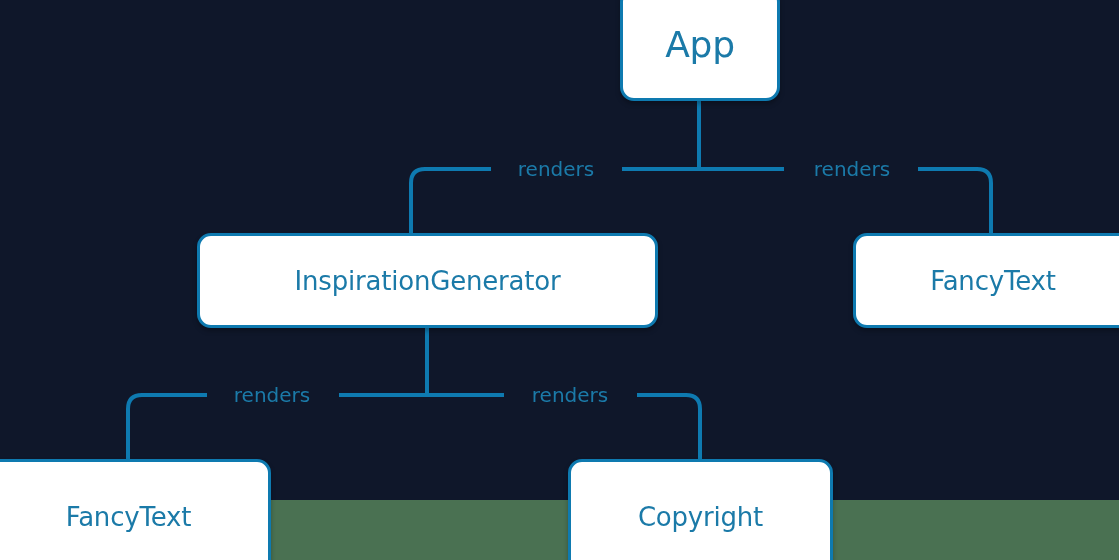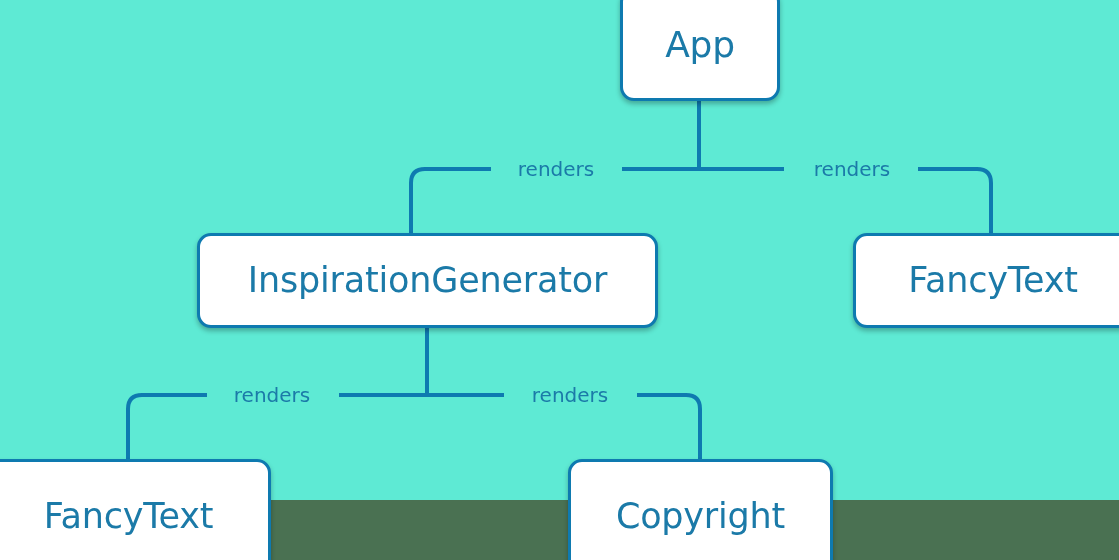--- a/index.html
+++ b/index.html
@@ -10,21 +10,21 @@
     width: 1119px;
     height: 560px;
     background: #4a7152;
     font-family: "DejaVu Sans", "Liberation Sans", sans-serif;
     overflow: hidden;
   }
   #diagram-root {
     position: relative;
     width: 1119px;
     height: 500px;
-    background: #5eead4;
+    background: #0f172a;
   }
   .edge-layer {
     position: absolute;
     left: 0;
     top: 0;
     width: 1119px;
     height: 560px;
     pointer-events: none;
   }
   .node {
@@ -33,21 +33,21 @@
     background: #ffffff;
     border: 3px solid #0e7ab0;
     border-radius: 14px;
     box-shadow: 0 3px 5px rgba(0,0,0,0.28);
     display: flex;
     align-items: center;
     justify-content: center;
   }
   .node-label {
     color: #1b7aa8;
-    font-size: 35px;
+    font-size: 26px;
     line-height: 1;
     letter-spacing: -0.2px;
     white-space: nowrap;
   }
   
   #node-app        { left: 620px; top: -12px;  width: 160px; height: 113px; }
   #node-app .node-label { font-size: 36px; }
   #node-inspiration{ left: 197px; top: 233px;  width: 461px; height: 95px; }
   #node-fancytext-right { left: 853px; top: 233px; width: 280px; height: 95px; }
   #node-fancytext-left  { left: -14px; top: 459px; width: 285px; height: 115px; }

